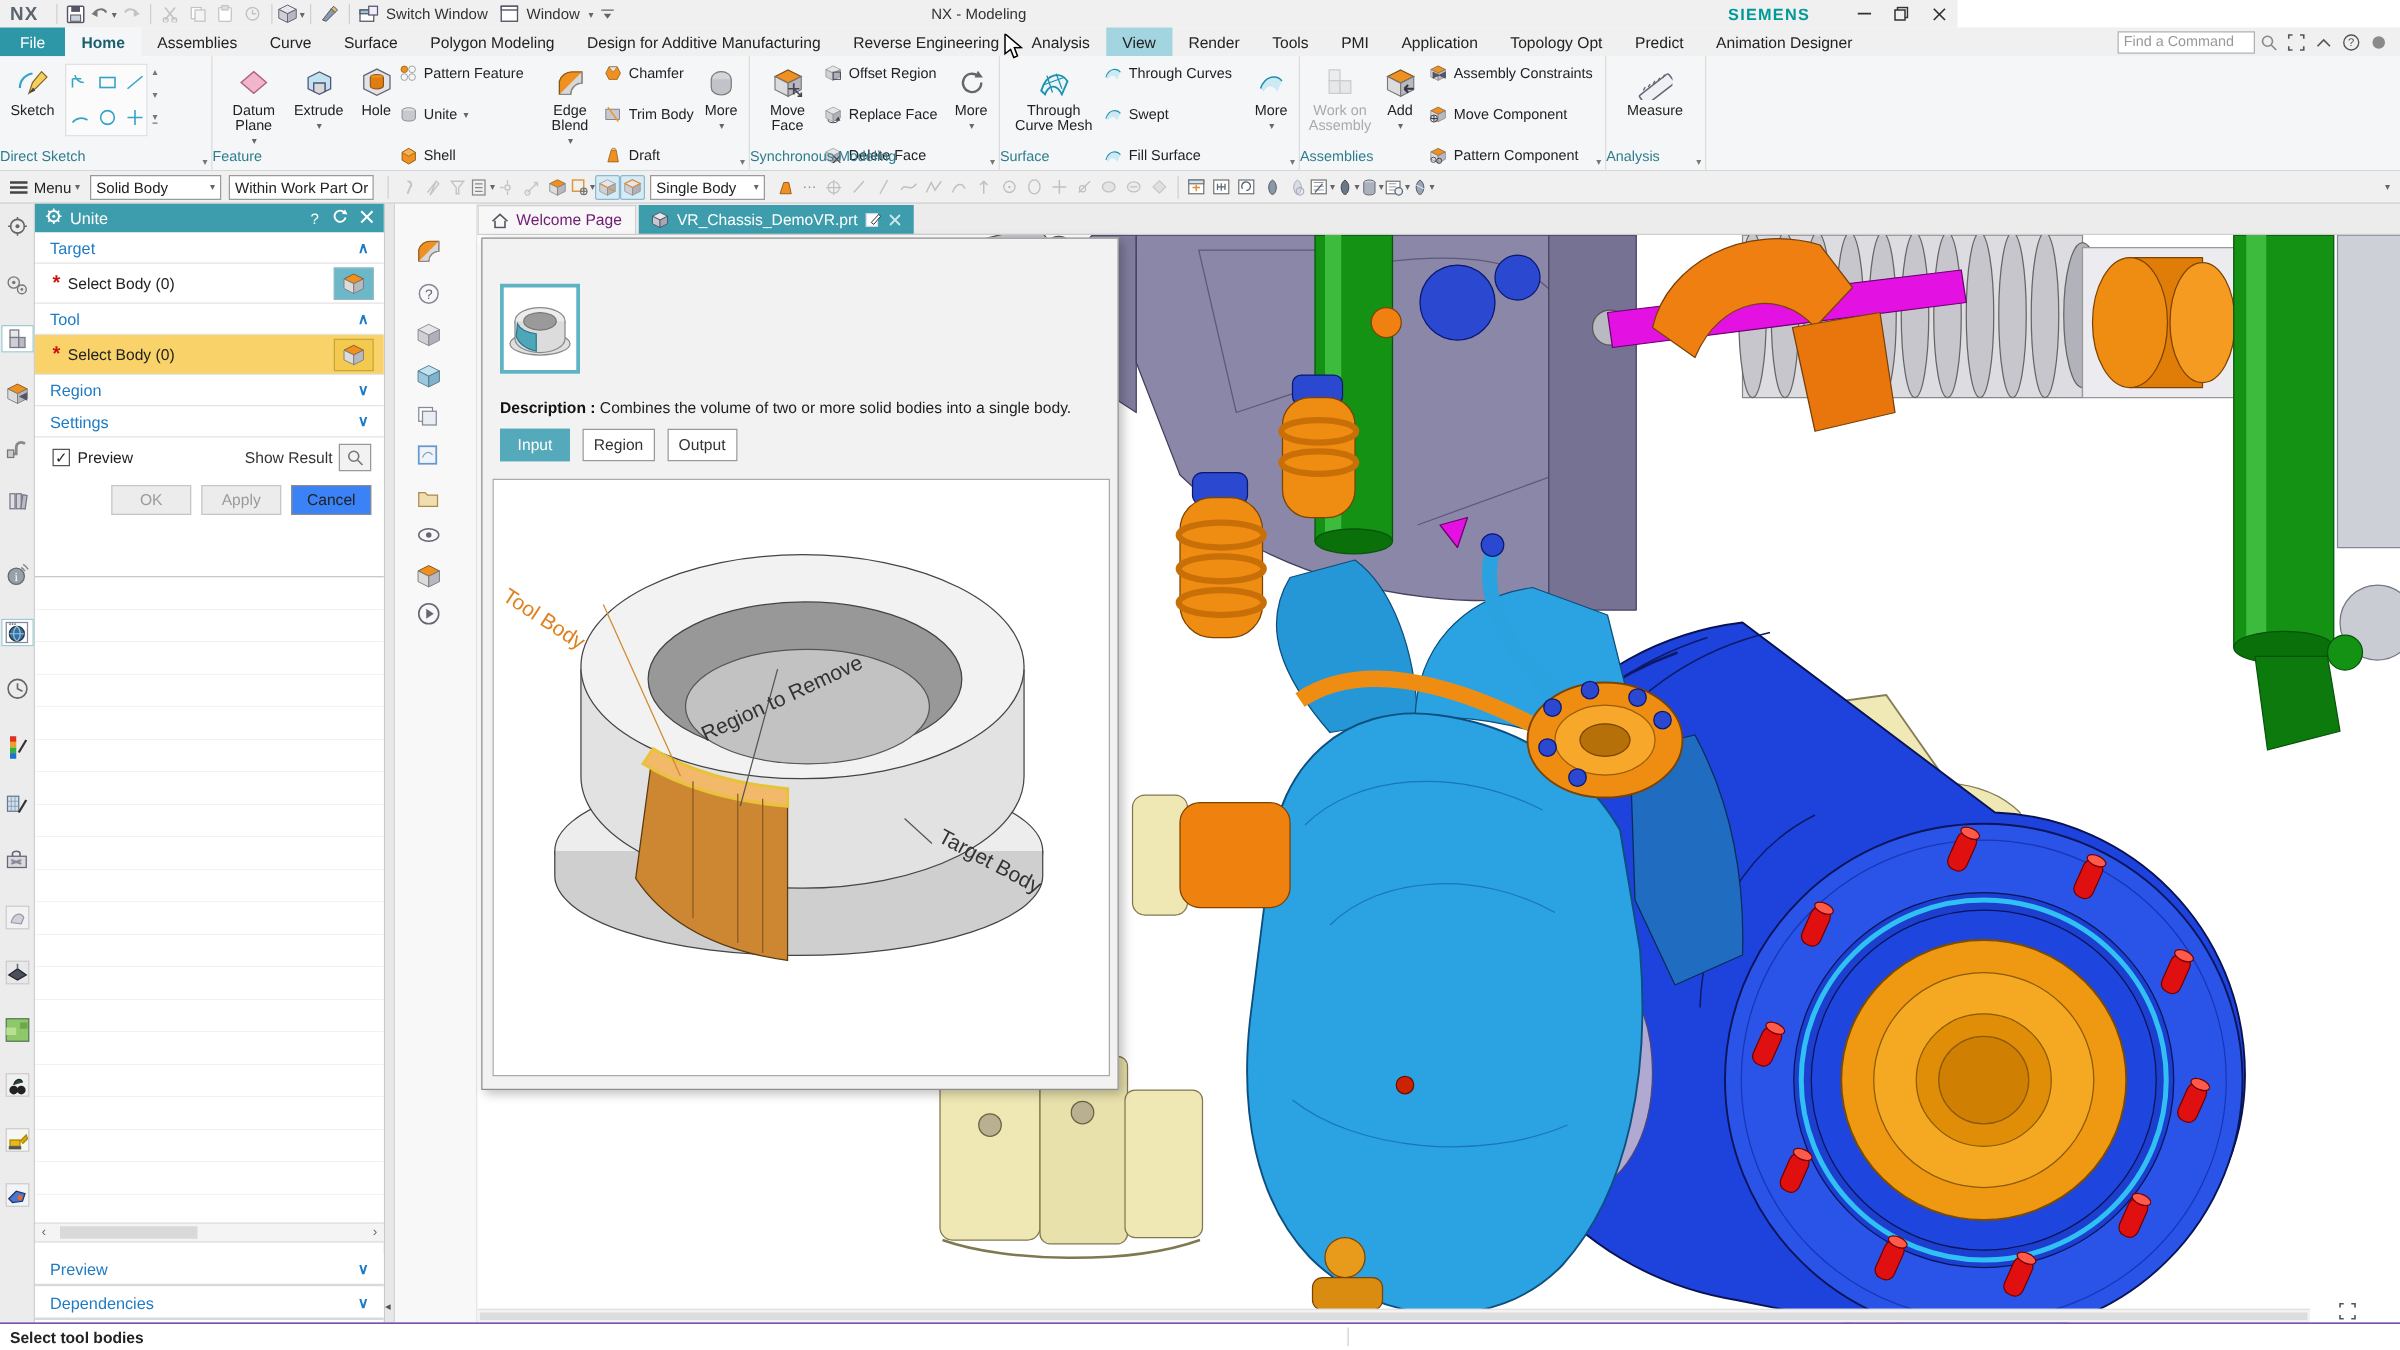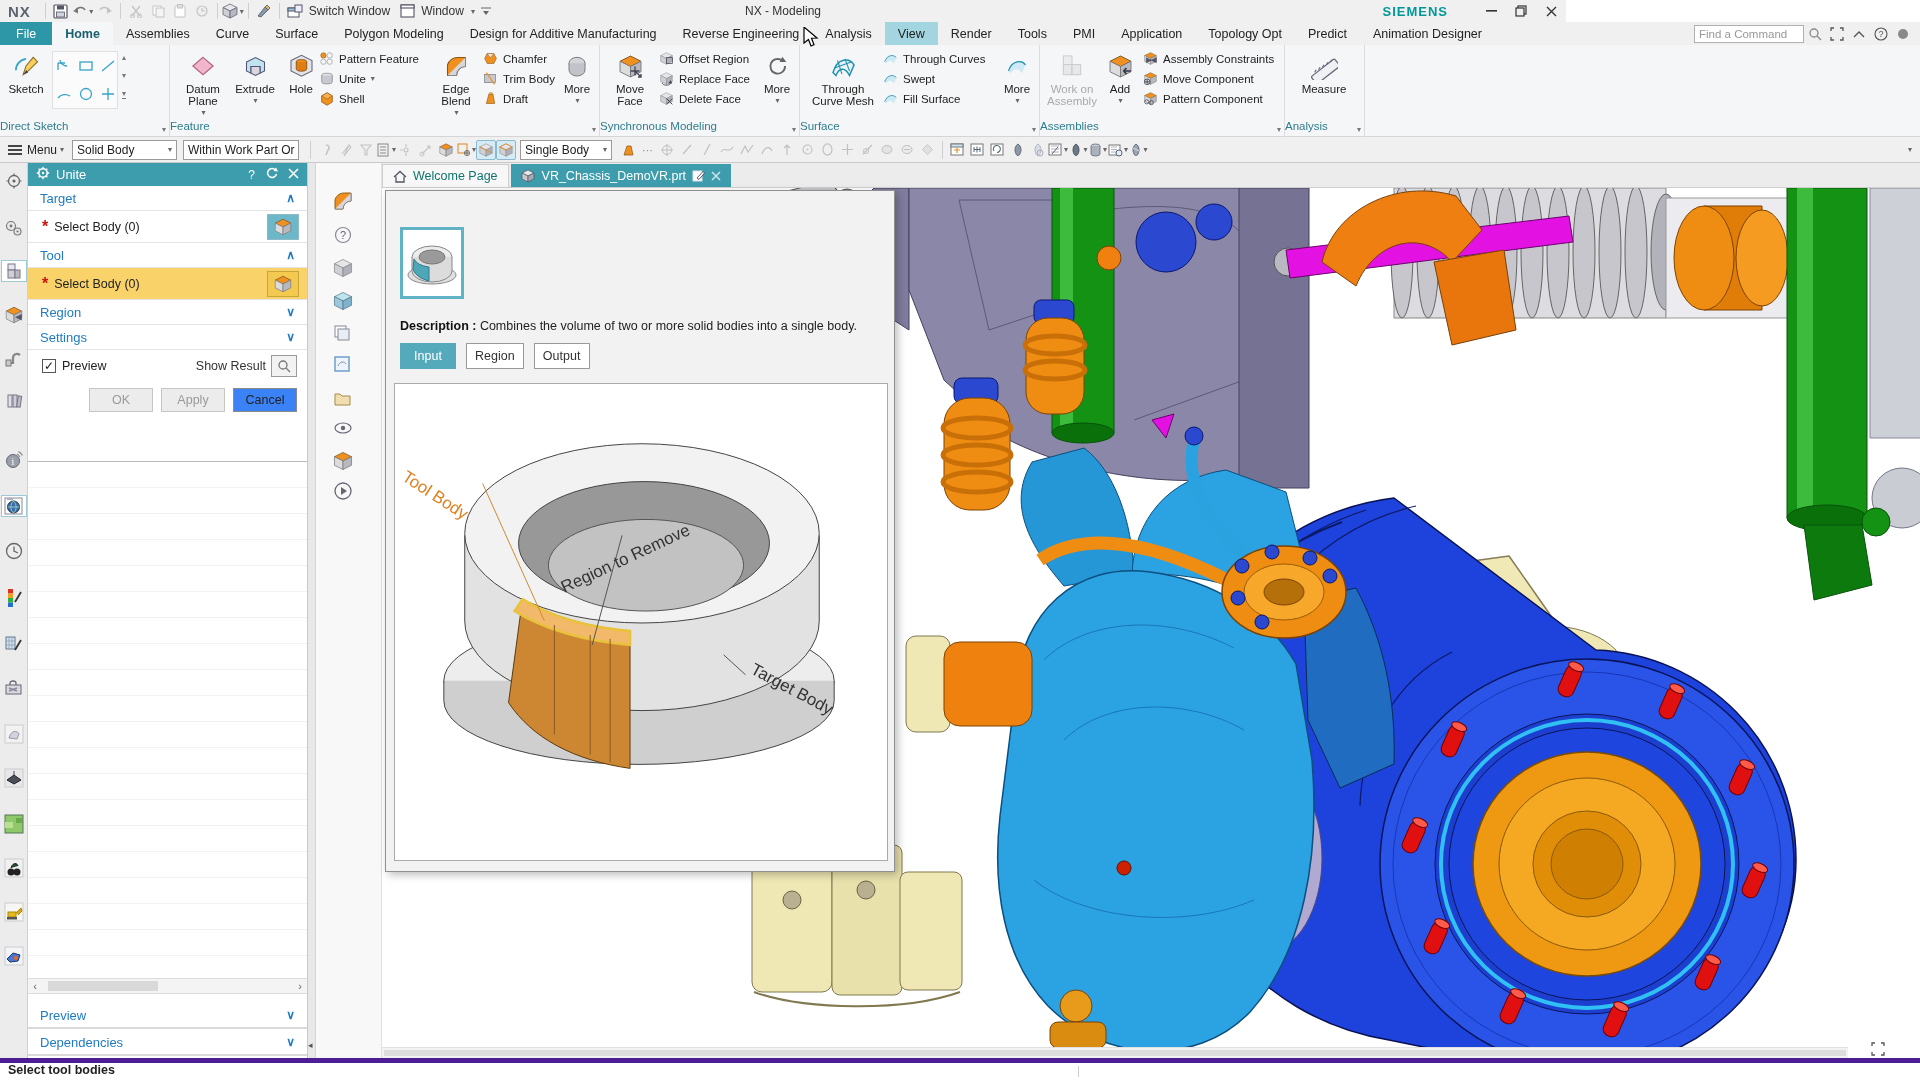--- a/index.html
+++ b/index.html
@@ -27,21 +27,21 @@
 #find-box::placeholder{color:#999}
 .tr-ico{width:22px;height:20px;display:inline-flex;align-items:center;justify-content:center;color:#555}
 
 #ribbon{position:absolute;left:0;top:45px;width:1920px;height:92px;background:#f5f6f7;border-bottom:1px solid #d5d5d5}
 .rgroup{position:absolute;top:0;height:92px;border-right:1px solid #dcdcdc}
 .rg-label{position:absolute;left:0;right:0;bottom:1px;height:16px;text-align:left;font-size:11.5px;color:#2e7d8f}
 .rg-dd{position:absolute;right:3px;bottom:3px;font-size:8px;color:#777}
 .big-btn{position:absolute;top:4px;display:flex;flex-direction:column;align-items:center;font-size:11.5px;line-height:12px;text-align:center;color:#222;padding-top:2px}
 .big-btn .bicon{height:30px;display:flex;align-items:center;justify-content:center;margin-bottom:2px}
 .big-btn.disabled{color:#aaa}
-.stack{position:absolute;top:4px;display:flex;flex-direction:column;gap:1px}
+.stack{position:absolute;top:4px;display:flex;flex-direction:column;gap:14px}
 .small-btn{display:flex;align-items:center;gap:4px;font-size:11.5px;height:19px;color:#222;white-space:nowrap}
 .small-btn .sicon{width:17px;height:17px;display:flex;align-items:center;justify-content:center}
 .minigrid{position:absolute;left:52px;top:6px;width:66px;display:grid;grid-template-columns:repeat(3,22px);grid-template-rows:28px 28px;border:1px solid #e0e0e0;background:#fbfbfc}
 .minigrid span{display:flex;align-items:center;justify-content:center}
 .arrcol{position:absolute;left:122px;top:8px;display:flex;flex-direction:column;gap:9px;font-size:8px;color:#777;align-items:center}
 
 #toolbar{position:absolute;left:0;top:137px;width:1920px;height:26px;background:#f0f0f0;border-bottom:1px solid #c9c9c9;display:flex;align-items:center;font-size:12px}
 .tsel{height:20px;border:1px solid #9a9a9a;background:#fff;display:flex;align-items:center;padding:0 4px;margin-right:6px;color:#222;white-space:nowrap;overflow:hidden}
 .tsel .dd{margin-left:auto;padding-left:6px}
 .tb-sep{width:1px;height:18px;background:#cfcfcf;margin:0 5px}
@@ -78,40 +78,40 @@
 #panel-hscroll .arr{width:14px;text-align:center}
 .panel-sec{position:absolute;left:0;right:0;height:26px;display:flex;align-items:center;padding:0 12px;color:#1e7bc4;font-size:13px;border-bottom:2px solid #d9d9d9;background:#fff}
 .panel-sec .chev{margin-left:auto;font-weight:bold;font-size:12px}
 #gutter{position:absolute;left:308px;top:163px;width:8px;bottom:22px;background:#e8e8e8;border-right:1px solid #d4d4d4}
 #gutter .coll{position:absolute;bottom:8px;left:0;font-size:9px;color:#555}
 #res-strip{position:absolute;left:316px;top:163px;width:66px;bottom:22px;background:#f8f8f8;border-right:1px solid #e0e0e0}
 .rs-ico{position:absolute;left:14px;width:26px;height:26px;display:flex;align-items:center;justify-content:center;color:#555;font-size:14px}
 
 #doc-tabs{position:absolute;left:382px;top:163px;right:0;height:25px;background:#ececec;border-bottom:1px solid #cfcfcf;display:flex;align-items:flex-end;font-size:12.5px}
 .dtab{height:23px;display:flex;align-items:center;padding:0 10px;gap:6px;margin-right:2px;white-space:nowrap}
-.dtab.welcome{background:#f7f7f7;border:1px solid #cfcfcf;border-bottom:none;color:#0f766e}
+.dtab.welcome{background:#f7f7f7;border:1px solid #cfcfcf;border-bottom:none;color:#701a75}
 .dtab.activedoc{background:#3d9dad;color:#fff}
 #viewport{position:absolute;left:382px;top:188px;right:0;bottom:22px;background:#fff;overflow:hidden}
 #vp-scroll{position:absolute;left:0;right:72px;bottom:0;height:11px;background:#f2f2f2;border-top:1px solid #e0e0e0}
 #vp-scroll .thumb{position:absolute;left:2px;right:2px;top:2px;bottom:2px;background:#dcdcdc}
 #vp-corner{position:absolute;right:30px;bottom:0;width:24px;height:18px;display:flex;align-items:center;justify-content:center}
 
 #help-win{position:absolute;left:385px;top:190px;width:510px;height:682px;background:#f2f2f2;border:1px solid #8f8f8f;box-shadow:3px 3px 8px rgba(0,0,0,.25)}
 #help-title{height:26px;background:#3d9dad;color:#fff;display:flex;align-items:center;font-size:12.5px}
 #help-title .hico{margin:0 6px 0 8px}
 #help-title .hbtns{margin-left:auto;display:flex;gap:12px;padding-right:8px;align-items:center}
 #help-thumb{position:absolute;left:14px;top:36px;width:64px;height:72px;background:#fff;border:3px solid #5fb3c4;display:flex;align-items:center;justify-content:center}
 #help-desc{position:absolute;left:14px;top:128px;right:10px;font-size:12.5px;color:#222}
 #help-desc b{color:#111}
 #help-tabs{position:absolute;left:14px;top:152px;display:flex;gap:10px}
 .htab{min-width:56px;height:26px;display:flex;align-items:center;justify-content:center;font-size:12.5px;border:1px solid #999;background:#fff;color:#333;padding:0 8px}
 .htab.hactive{background:#54aabb;border-color:#54aabb;color:#fff}
 #help-illu{position:absolute;left:8px;top:192px;width:494px;height:478px;background:#fff;border:1px solid #aaa}
 
-#statusbar{position:absolute;left:0;bottom:0;width:1920px;height:22px;background:#fff;border-top:5px solid #4c1d95;display:flex;font-size:12.5px}
+#statusbar{position:absolute;left:0;bottom:0;width:1920px;height:22px;background:#fff;border-top:1px solid #4c1d95;display:flex;align-items:center;font-size:12.5px}
 #status-msg{font-weight:bold;color:#222;padding-left:8px}
 #status-div{position:absolute;left:1078px;top:3px;bottom:3px;width:1px;background:#cfcfcf}
 
 #cursor{position:absolute;left:803px;top:27px;z-index:99;pointer-events:none}
 .ri{display:block}
 </style>
 </head>
 <body>
 
 <svg width="0" height="0" style="position:absolute">

